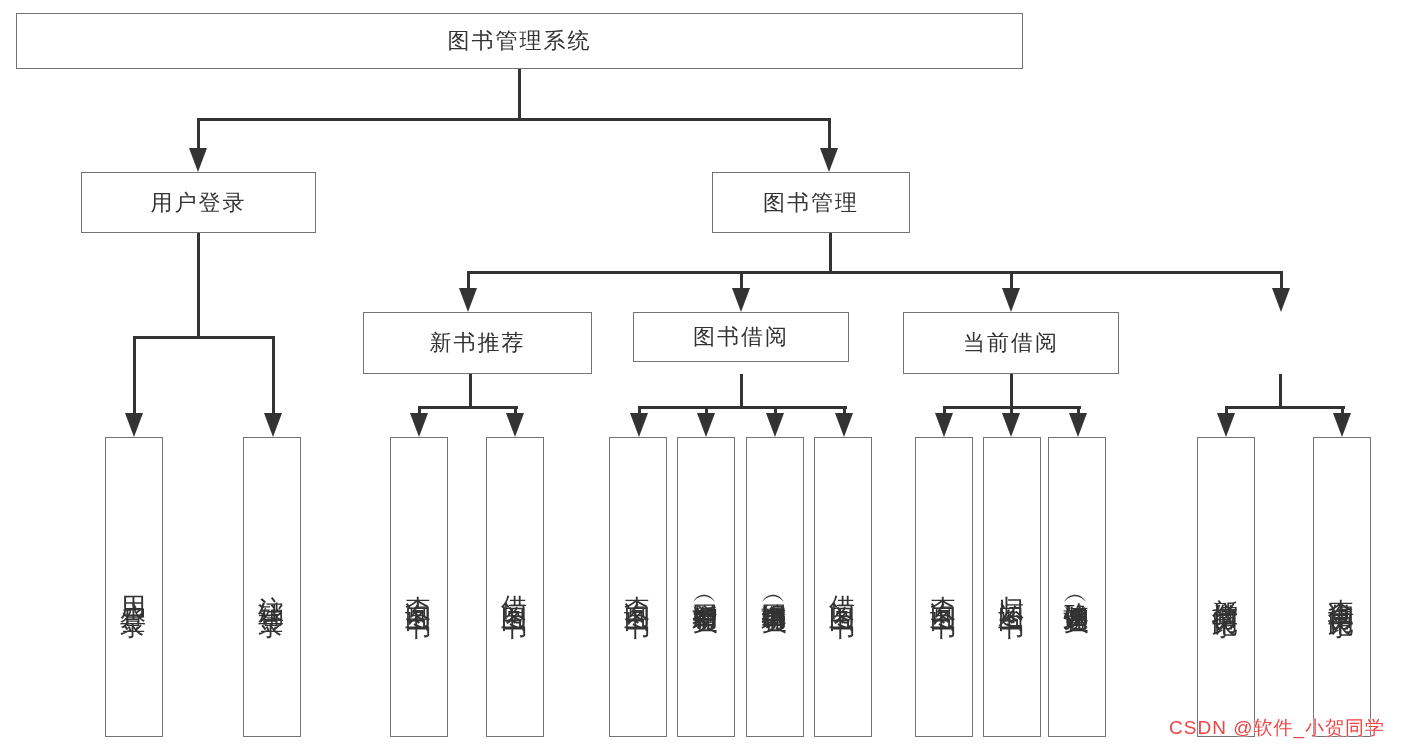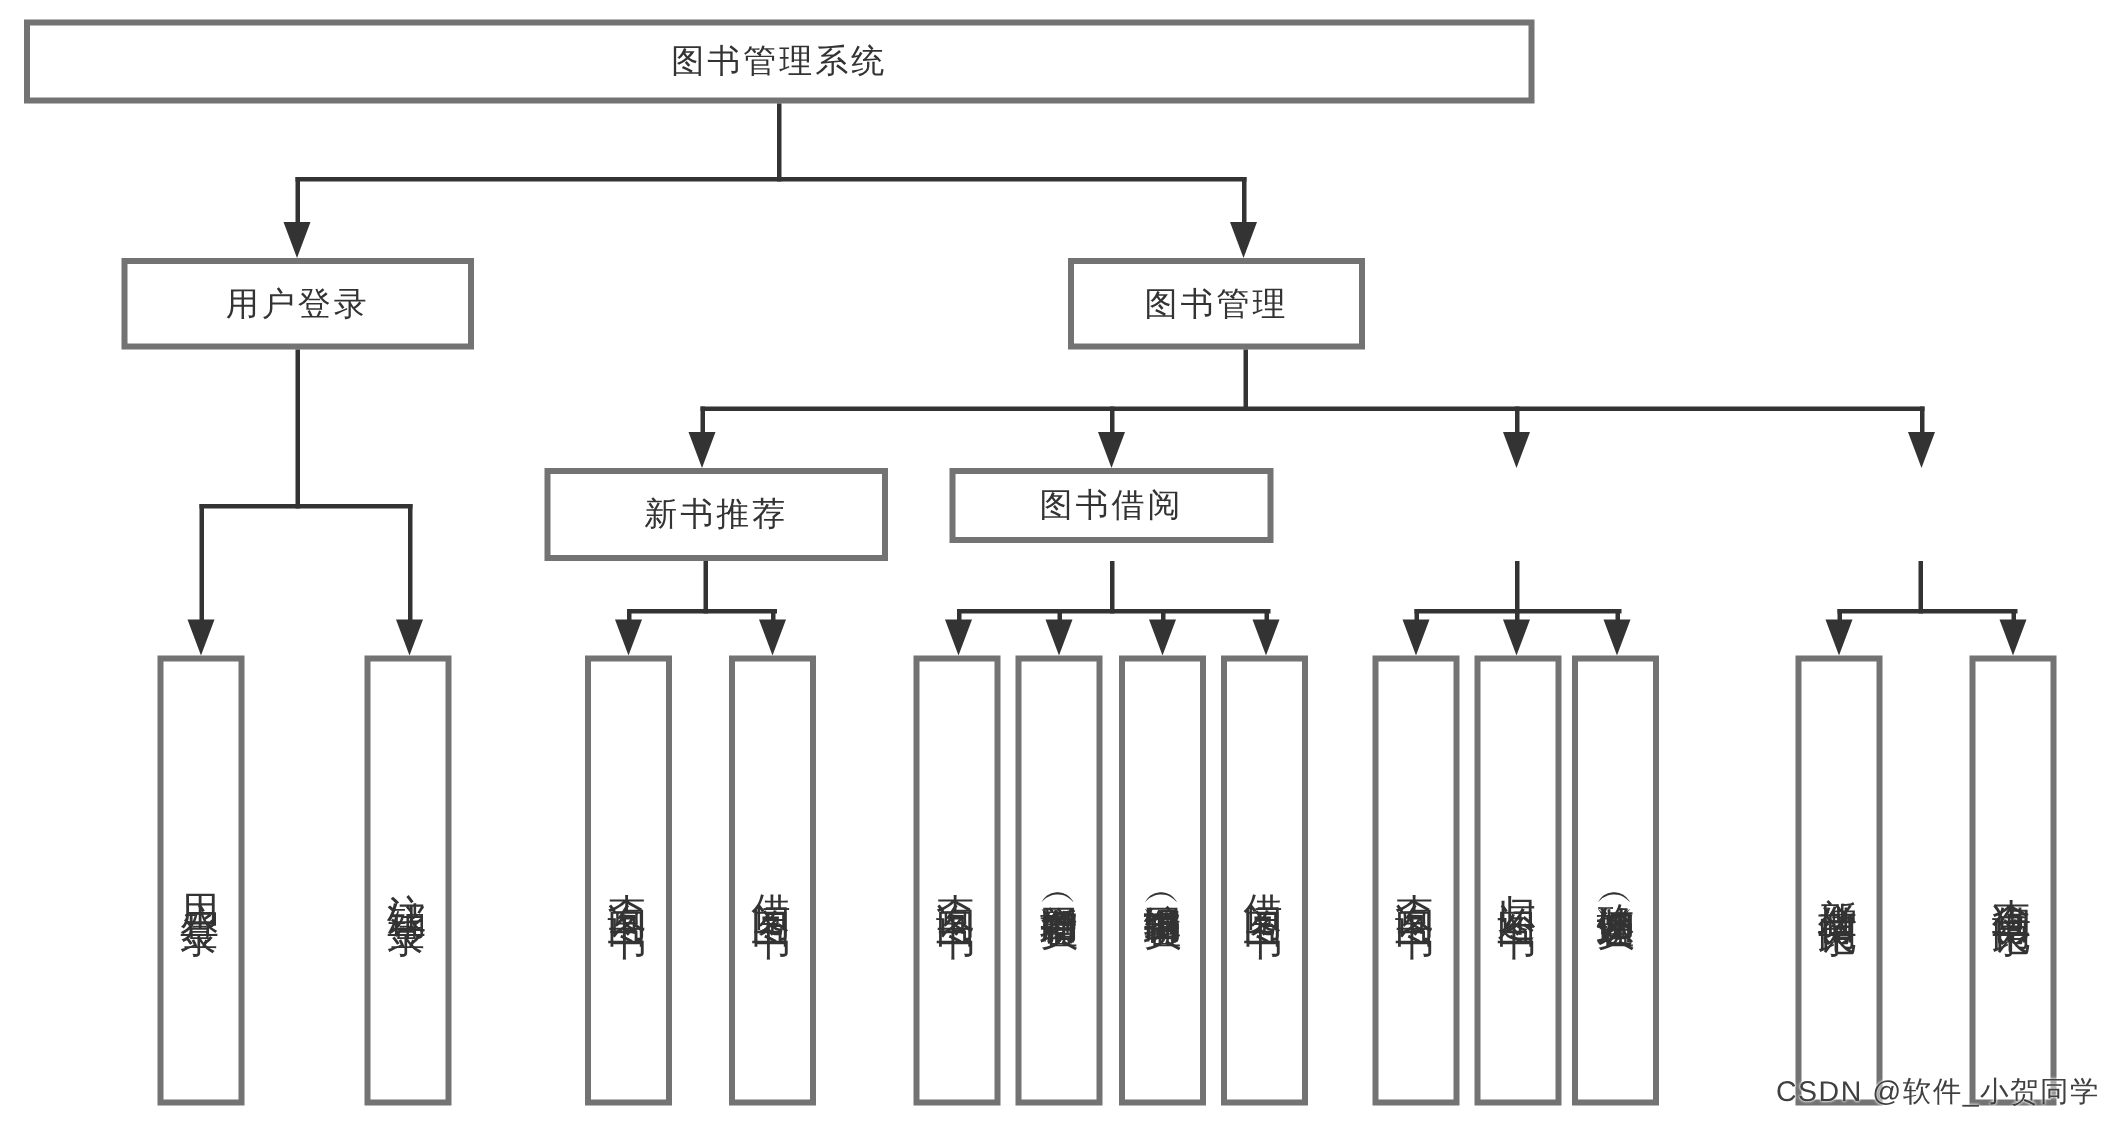--- a/index.html
+++ b/index.html
@@ -1,39 +1,39 @@
 <!DOCTYPE html>
 <html><head>
 <meta charset="utf-8">
 <style>
   html,body{margin:0;padding:0;background:#ffffff;}
   .stage{
     position:relative;width:1405px;height:747px;background:#ffffff;
     font-family:"Liberation Sans","DejaVu Sans",sans-serif;overflow:hidden;
   }
   .node{
-    position:absolute;background:#ffffff;border:4px solid #737373;box-sizing:border-box;
+    position:absolute;background:#ffffff;border:1px solid #737373;box-sizing:border-box;
     display:flex;align-items:center;justify-content:center;color:#333333;
   }
   .hlabel{font-size:22px;letter-spacing:2px;white-space:nowrap;}
   .vlabel{
     writing-mode:vertical-rl;text-orientation:mixed;white-space:nowrap;color:#333333;
   }
   .v4{font-size:26px;letter-spacing:6px;}
   .v6{font-size:26px;letter-spacing:3px;}
   .v9{font-size:25px;letter-spacing:1px;}
   .vline{position:absolute;width:3px;background:#333333;}
   .hline{position:absolute;height:3px;background:#333333;}
   .arrow{
     position:absolute;width:0;height:0;
     border-left:9px solid transparent;border-right:9px solid transparent;
     border-top:24px solid #333333;
   }
   .watermark{
-    position:absolute;right:5px;bottom:6px;font-size:19px;color:#404040;
+    position:absolute;right:20px;bottom:6px;font-size:19px;color:#ef4444;
     letter-spacing:1px;white-space:nowrap;
     text-shadow:0 0 2px #ffffff,0 0 2px #ffffff;
   }
 </style>
 </head>
 <body>
 
 <div class="stage">
 
   <div class="node" style="left:16px;top:13px;width:1007px;height:56px">
@@ -70,20 +70,23 @@
   <div class="vline" style="left:1010px;top:271px;height:22px"></div>
   <div class="arrow" style="left:1002px;top:288px"></div>
   <div class="vline" style="left:1280px;top:271px;height:22px"></div>
   <div class="arrow" style="left:1272px;top:288px"></div>
 
   <div class="node" style="left:363px;top:312px;width:229px;height:62px">
     <span class="hlabel">新书推荐</span>
   </div>
   <div class="node" style="left:633px;top:312px;width:216px;height:50px">
     <span class="hlabel">图书借阅</span>
+  </div>
+  <div class="node" style="left:903px;top:312px;width:216px;height:62px">
+    <span class="hlabel">当前借阅</span>
   </div>
 
   <div class="vline" style="left:469px;top:374px;height:35px"></div>
   <div class="hline" style="left:418px;top:406px;width:100px"></div>
   <div class="vline" style="left:418px;top:406px;height:12px"></div>
   <div class="arrow" style="left:410px;top:413px"></div>
   <div class="vline" style="left:514px;top:406px;height:12px"></div>
   <div class="arrow" style="left:506px;top:413px"></div>
 
   <div class="vline" style="left:740px;top:374px;height:35px"></div>

